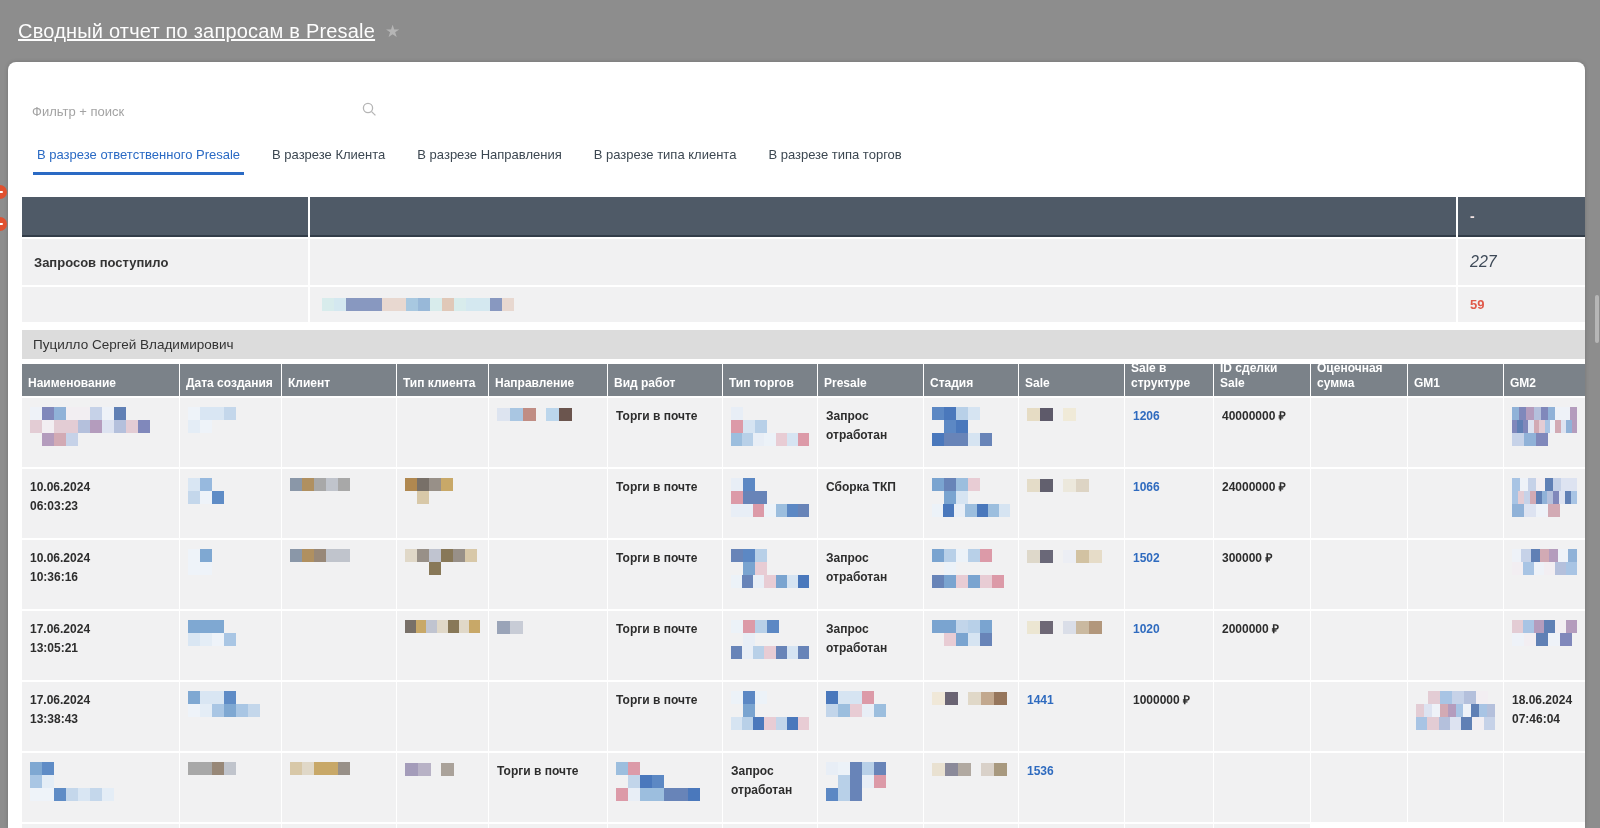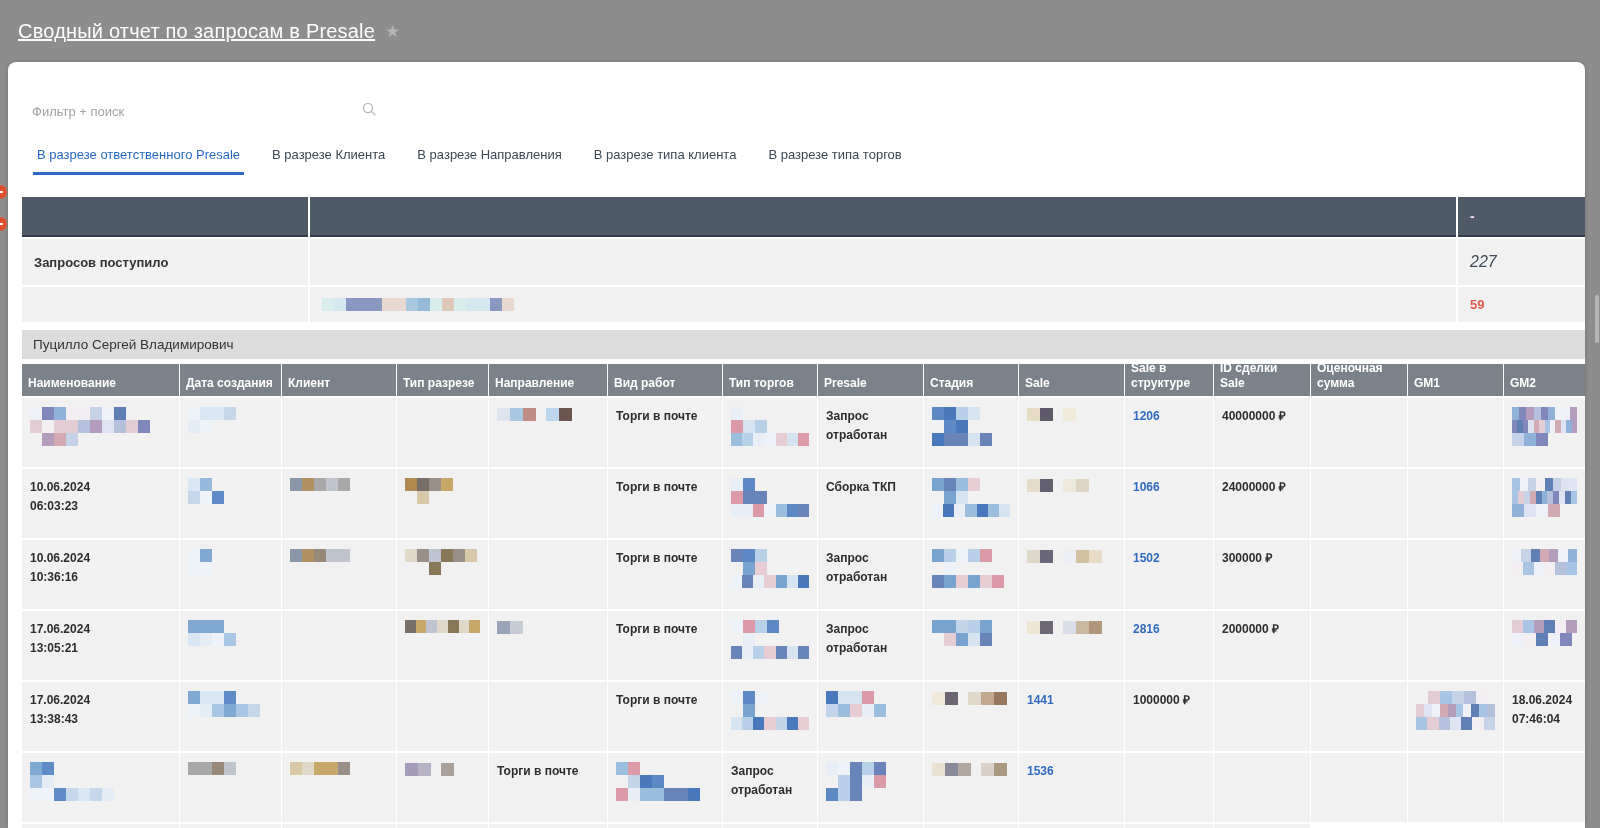--- a/index.html
+++ b/index.html
@@ -110,21 +110,21 @@
       </div>
       <div class="sc sval-alert">59</div>
     </div>
   <div class="band">
     <span>Пуцилло Сергей Владимирович</span>
   </div>
   <div class="dtable" id="dtable">
       <div class="th">Наименование</div>
       <div class="th">Дата создания</div>
       <div class="th">Клиент</div>
-      <div class="th">Тип разрезе</div>
+      <div class="th">Тип клиента</div>
       <div class="th">Направление</div>
       <div class="th">Вид работ</div>
       <div class="th">Тип торгов</div>
       <div class="th">Presale</div>
       <div class="th">Стадия</div>
       <div class="th">Sale</div>
       <div class="th">Sale в структуре</div>
       <div class="th">ID сделки Sale</div>
       <div class="th">Оценочная сумма</div>
       <div class="th">GM1</div>
@@ -618,21 +618,21 @@
       <div class="td">
         <div class="chips">
           <span class="chip" style="background: rgb(236, 230, 210);"></span>
           <span class="chip" style="background: rgb(110, 104, 118);"></span>
           <span class="chipgap"></span>
           <span class="chip" style="background: rgb(218, 222, 232);"></span>
           <span class="chip" style="background: rgb(202, 185, 160);"></span>
           <span class="chip" style="background: rgb(178, 151, 124);"></span>
         </div>
       </div>
-      <div class="td"><a class="idlink" href="#">2816</a></div>
+      <div class="td"><a class="idlink" href="#">1020</a></div>
       <div class="td">2000000 ₽</div>
       <div class="td"></div>
       <div class="td"></div>
       <div class="td">
         <div class="mosaic">
           <div class="mline" style="margin-left: 0px;">
             <span class="mcell" style="background: rgb(227, 204, 212);"></span>
             <span class="mcell" style="background: rgb(168, 196, 228);"></span>
             <span class="mcell" style="background: rgb(180, 156, 189);"></span>
             <span class="mcell" style="background: rgb(96, 128, 181);"></span>

